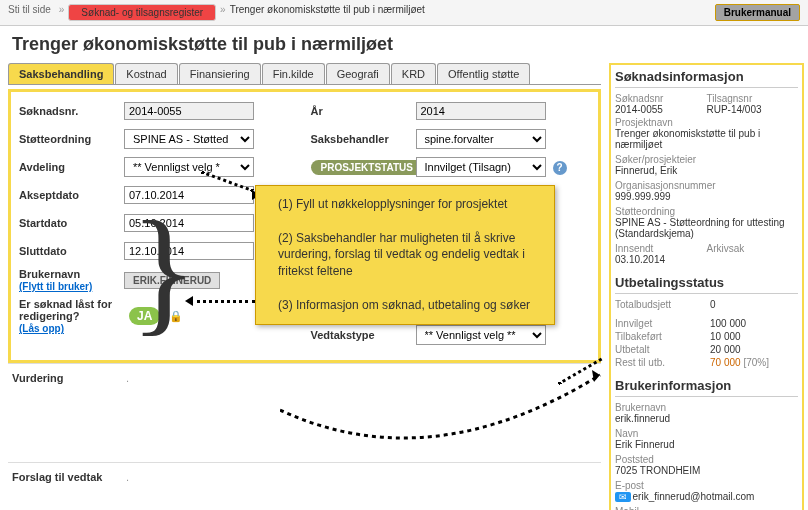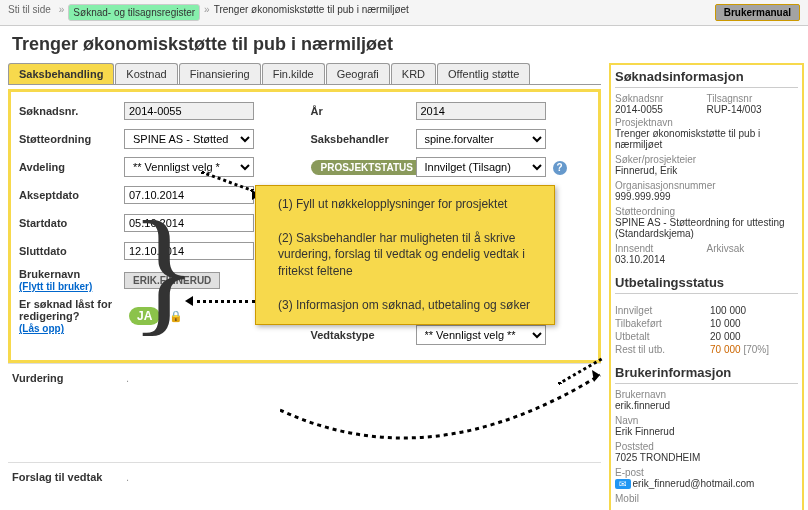--- a/index.html
+++ b/index.html
@@ -1,20 +1,20 @@
 <!DOCTYPE html>
 <html><head>
   <meta charset="utf-8">
   <style>
     * { box-sizing: border-box; margin: 0; padding: 0; }
     body { font-family: Arial, sans-serif; font-size: 11px; color: #333; background: #fff; width: 808px; }
     
     .breadcrumb { display: flex; align-items: flex-start; padding: 4px 8px; background: #f5f5f5; border-bottom: 1px solid #ccc; font-size: 10px; }
     .breadcrumb-label { color: #666; margin-right: 4px; }
-    .breadcrumb-item { background: #86efac; border: 1px solid #ccc; padding: 2px 4px; border-radius: 3px; cursor: pointer; }
+    .breadcrumb-item { background: #ef4444; border: 1px solid #ccc; padding: 2px 12px; border-radius: 3px; cursor: pointer; }
     .breadcrumb-sep { margin: 0 4px; color: #999; }
     .breadcrumb-current { color: #333; }
     .manual-btn { margin-left: auto; background: #a3a3a3; border: 1px solid #cc9900; padding: 2px 8px; border-radius: 2px; font-size: 10px; font-weight: bold; }
     
     h1 { font-size: 18px; font-weight: bold; padding: 8px 12px; color: #333; }
     
     .main-wrap { display: flex; }
     .left-col { flex: 1; padding: 0 8px; }
     .right-col { width: 195px; border: 2px solid #f7d94c; padding: 4px; margin-right: 4px; }
     
@@ -226,20 +226,24 @@
           <span class="pv">03.10.2014</span>
         </div>
         <div style="flex:1">
           <span class="pl">Arkivsak</span>
         </div>
       </div>
     </div>
 
     <div class="panel">
       <h3>Utbetalingsstatus</h3>
+      <div class="panel-row">
+          <span class="pl">Totalbudsjett</span>
+          <span class="pv">0</span>
+        </div>
       <div style="height:6px"></div>
       <div class="panel-row">
           <span class="pl">Innvilget</span>
           <span class="pv">100 000</span>
         </div>
       <div class="panel-row">
           <span class="pl">Tilbakeført</span>
           <span class="pv">10 000</span>
         </div>
       <div class="panel-row">

